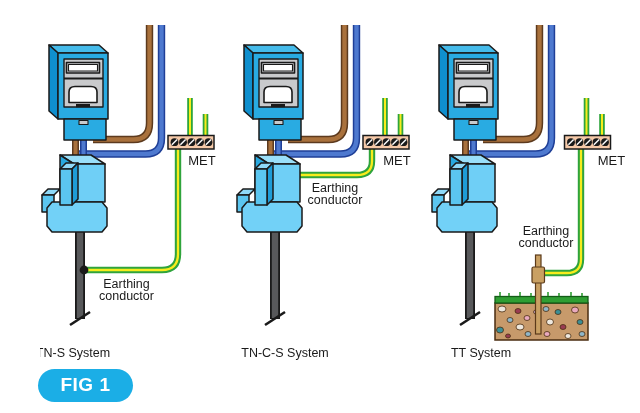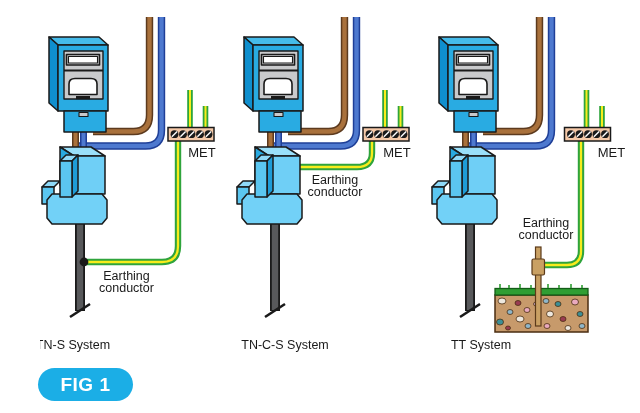--- a/index.html
+++ b/index.html
@@ -1,29 +1,29 @@
 <!DOCTYPE html>
 <html style="--accent-blue: #29ABE2; --figure-badge-blue: #1BAEE6; --caption-text: #2E3D4F; --wire-brown: #A9713C; --wire-blue: #4E79CF; --earth-green: #2FA43C; --earth-yellow: #F8EC1C; --cable-gray: #58595B; --met-bar-pink: #F5C9A8; --soil-brown: #C79A6B;"><head>
 <meta charset="utf-8">
 <style>
   html,body{margin:0;padding:0;background:#fff;}
   .canvas{
     position:relative;width:640px;height:413px;background:#ffffff;overflow:hidden;
     font-family:"Liberation Sans",sans-serif;
   }
-  .diagram{position:absolute;top:4px;width:210px;height:360px;text-align:center;}
+  .diagram{position:absolute;top:12px;width:210px;height:360px;text-align:center;}
   .diagram svg{display:block;width:210px;height:360px;}
   #d1{left:40px;} #d2{left:235px;} #d3{left:430px;}
   svg text{font-family:"Liberation Sans",sans-serif;fill:#1a1a1a;}
   .sys-label{font-size:12.5px;}
   .met-label{font-size:13px;}
   .wire-label{font-size:12.5px;}
   .figrow{
     position:absolute;left:38px;top:368px;height:34px;
-    display:flex;align-items:center;gap:14px;flex-direction:column;
+    display:flex;align-items:center;gap:14px;
   }
   .figbadge{
     width:95px;height:33px;border-radius:17px;
     background:var(--figure-badge-blue,#1BAEE6);
     color:#ffffff;font-weight:700;font-size:19px;letter-spacing:.5px;
     display:flex;align-items:center;justify-content:center;
   }
   .figcaption{
     color:var(--caption-text,#2E3D4F);font-weight:700;font-size:16.5px;
   }

